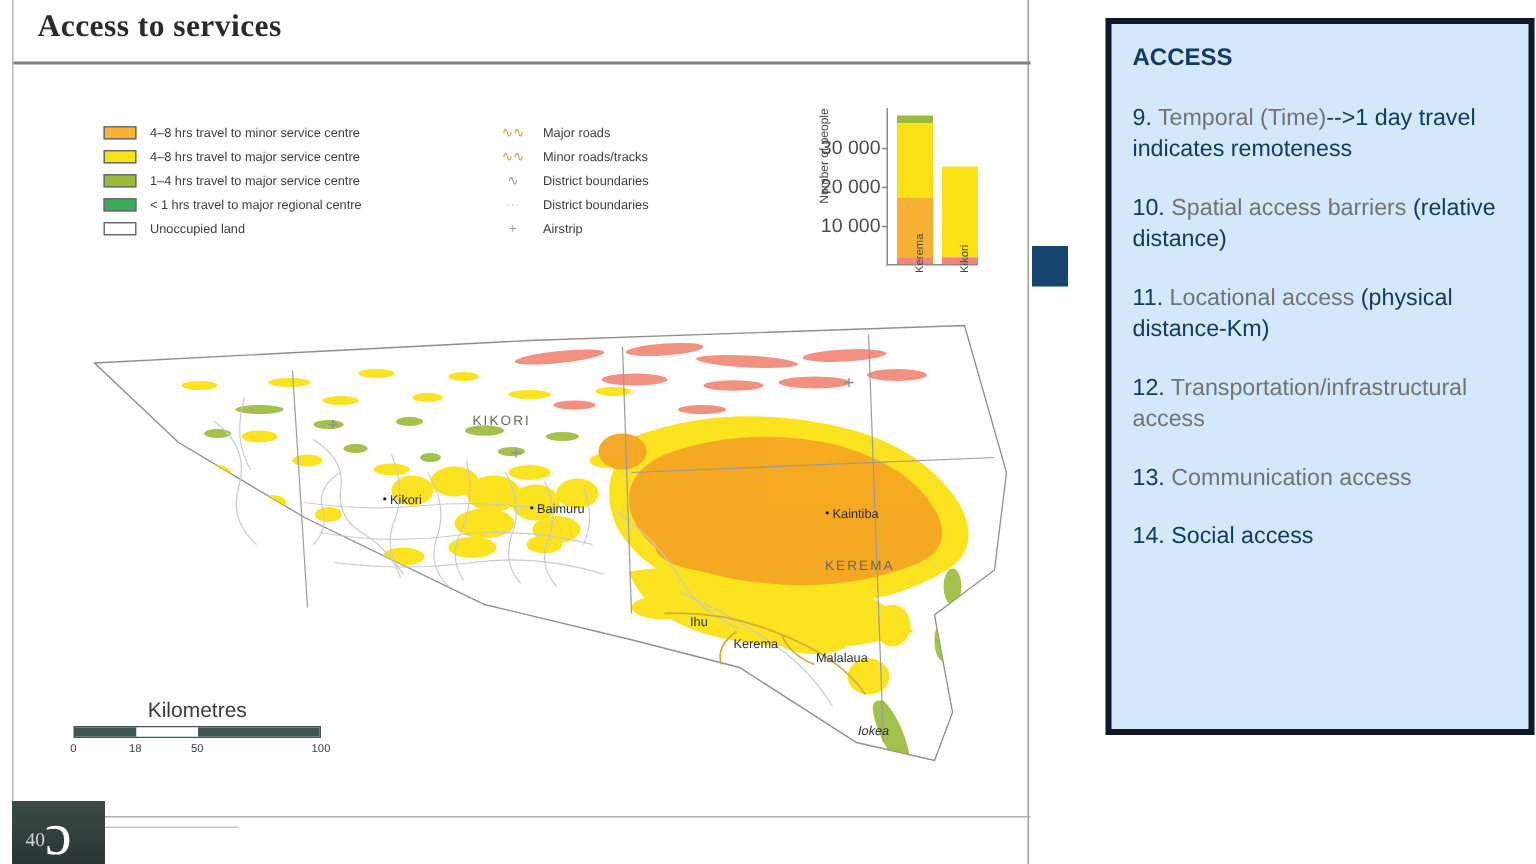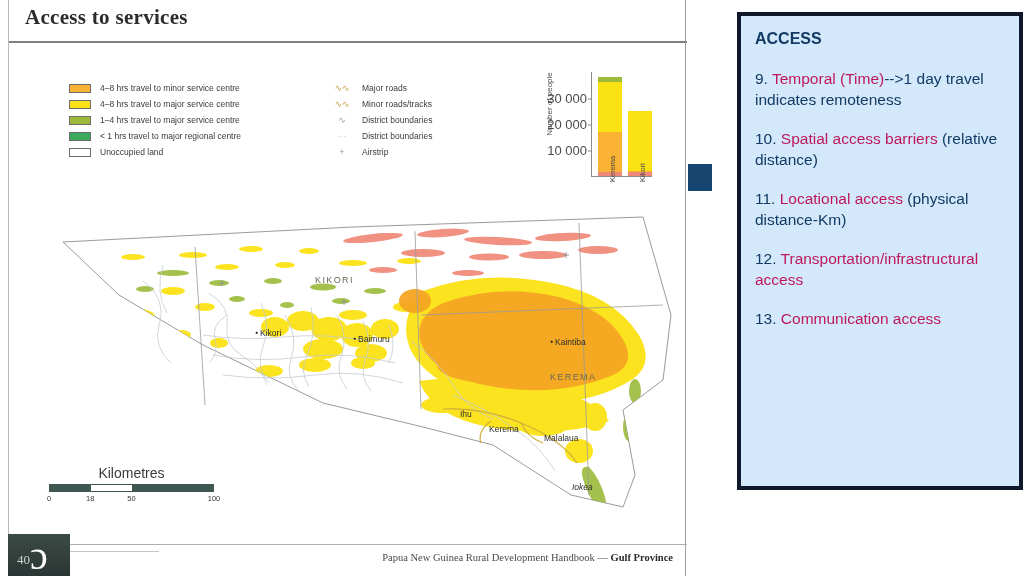--- a/index.html
+++ b/index.html
@@ -312,21 +312,21 @@
     font-weight: bold;
     color: #123a63;
     margin: 0 0 20px 0;
   }
   .callout-item {
     font-size: 15.5px;
     line-height: 21px;
     color: #123a63;
     margin-bottom: 18px;
   }
-  .hl { color: #be185d; text-align: center; }
+  .hl { color: #737373; text-align: center; }
 </style>
 </head>
 <body>
 
 <div id="atlas-page">
 
   <div id="page-title">Access to services</div>
   <div id="title-rule"></div>
 
   <div id="legend-left">
@@ -555,33 +555,33 @@
     </div>
     <div id="scalebar-ticks">
         <span style="left: 0%;">0</span>
         <span style="left: 25%;">18</span>
         <span style="left: 50%;">50</span>
         <span style="left: 100%;">100</span>
       </div>
   </div>
 
   <div id="footer-rule"></div>
-  <div id="footer-text"><span>Papua New Guinea Rural Development Handbook — </span><b>Gulf Province</b></div>
   <div id="badge-rule"></div>
 </div>
 
 <div id="page-badge">
   <div id="page-swoosh">ɔ</div>
   <div id="page-number">40</div>
 </div>
 
 <div id="accent-box"></div>
 
 <div id="callout">
   <div id="callout-title">ACCESS</div>
   <div id="callout-items">
       <div class="callout-item"><span>9. </span><span class="hl">Temporal (Time)</span><span>--&gt;1 day travel indicates remoteness</span></div>
       <div class="callout-item"><span>10. </span><span class="hl">Spatial access barriers</span><span> (relative distance)</span></div>
       <div class="callout-item"><span>11. </span><span class="hl">Locational access</span><span> (physical distance-Km)</span></div>
       <div class="callout-item"><span>12. </span><span class="hl">Transportation/infrastructural access</span></div>
       <div class="callout-item"><span>13. </span><span class="hl">Communication access</span></div>
+      <div class="callout-item"><span>14. </span><span>Social access</span></div>
     </div>
 </div>
 
 </body></html>

